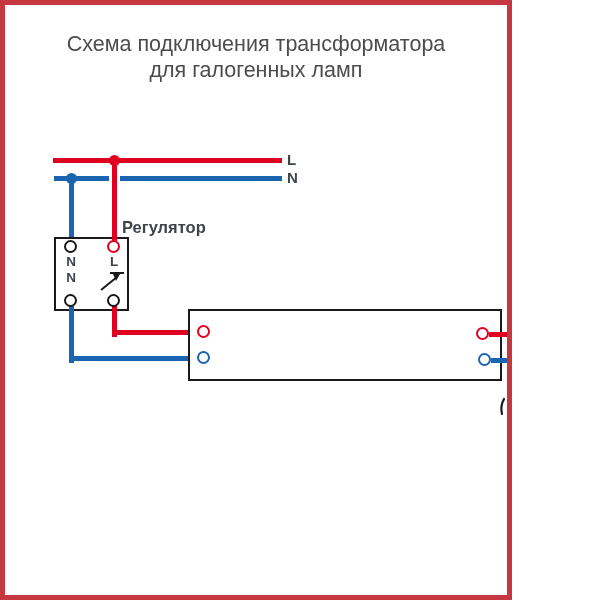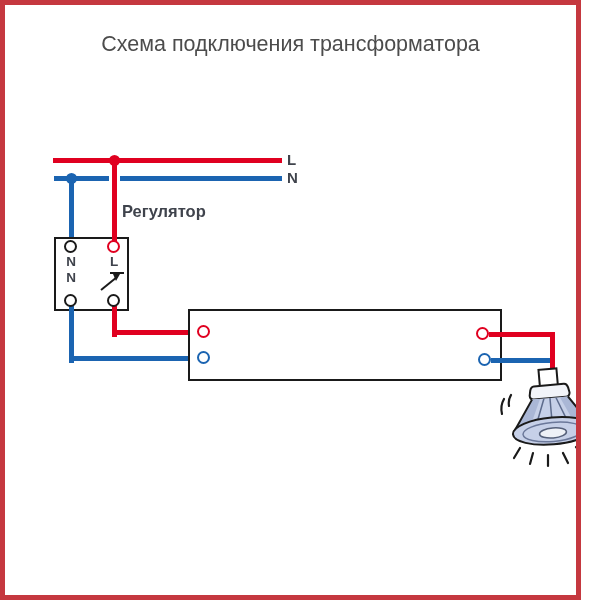--- a/index.html
+++ b/index.html
@@ -1,49 +1,50 @@
 <!DOCTYPE html>
 <html style="--frame: #c5383f; --live_wire: #e00020; --neutral_wire: #1b64b1; --text_dark: #3f434c; --title_text: #4c4c4c; --lamp_fill: #c6d0e8;"><head>
 <meta charset="utf-8">
 <style>
   html,body{margin:0;padding:0;background:#fff;}
-  .frame{position:relative;width:581px;height:600px;box-sizing:border-box;
+  .frame{position:relative;width:512px;height:600px;box-sizing:border-box;
     border:5px solid var(--frame,#c5383f);background:#fff;overflow:hidden;
     font-family:"Liberation Sans",sans-serif;}
   .title{position:absolute;top:26px;left:0;right:0;text-align:center;
     font-size:21.5px;line-height:26px;font-weight:400;color:var(--title_text,#4c4c4c);}
   .wire{position:absolute;}
   .wire.h{height:5px;}
   .wire.v{width:5px;}
   .red{background:var(--live_wire,#e00020);}
   .blue{background:var(--neutral_wire,#1b64b1);}
   .dot{position:absolute;width:11px;height:11px;border-radius:50%;}
   .dot.red{background:var(--live_wire,#e00020);}
   .dot.blue{background:var(--neutral_wire,#1b64b1);}
   .box{position:absolute;background:#fff;border:2.5px solid #1a1a1a;box-sizing:border-box;}
   .term{position:absolute;width:9px;height:9px;border:2.5px solid #1a1a1a;
     border-radius:50%;background:#fff;z-index:3;}
   .term.red-t{border-color:var(--live_wire,#e00020);}
   .term.blue-t{border-color:var(--neutral_wire,#1b64b1);}
   .lbl{position:absolute;font-weight:700;color:var(--text_dark,#3f434c);}
   .lbl.mains{font-size:15px;}
   .lbl.small{font-size:13.5px;width:14px;text-align:center;}
-  .lbl.name{font-size:16.5px;}
+  .lbl.name{font-size:16.5px;margin-top:16px;}
   .boxtext{position:absolute;left:183px;top:328px;width:311px;display:flex;
     justify-content:center;gap:28px;transform:translateX(18px);
     font-size:17px;font-weight:700;color:var(--text_dark,#3f434c);}
   svg{position:absolute;overflow:visible;}
 </style>
 </head>
 <body>
 
 <div class="frame">
 
   <div class="title">
     <div>Схема подключения трансформатора</div>
+    <div>для галогенных ламп</div>
   </div>
 
   <div class="wire h red" style="left:48px;top:153px;width:229px;"></div>
   <div class="wire h blue" style="left:49px;top:171px;width:55px;"></div>
   <div class="wire h blue" style="left:115px;top:171px;width:162px;"></div>
   <div class="lbl mains" style="left:282px;top:146px;">L</div>
   <div class="lbl mains" style="left:282px;top:164px;">N</div>
 
   <div class="dot red" style="left:104px;top:150px;"></div>
   <div class="dot blue" style="left:61px;top:168px;"></div>

